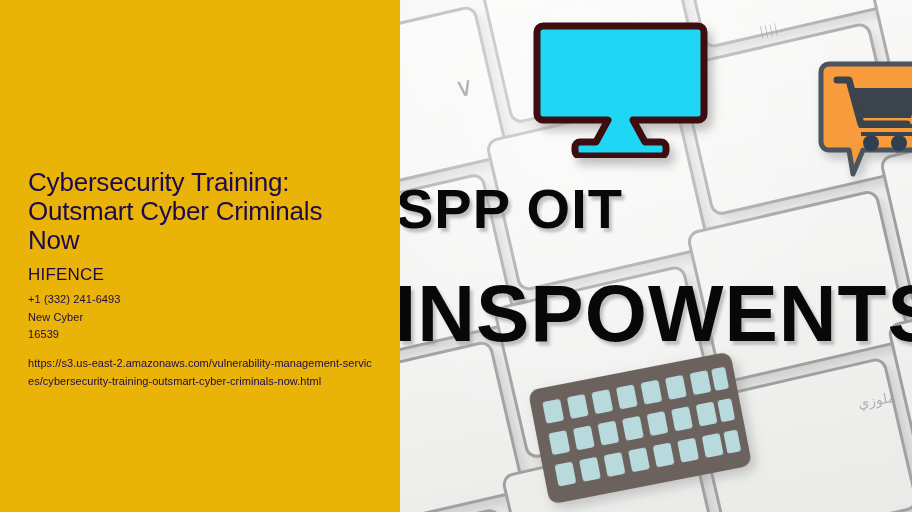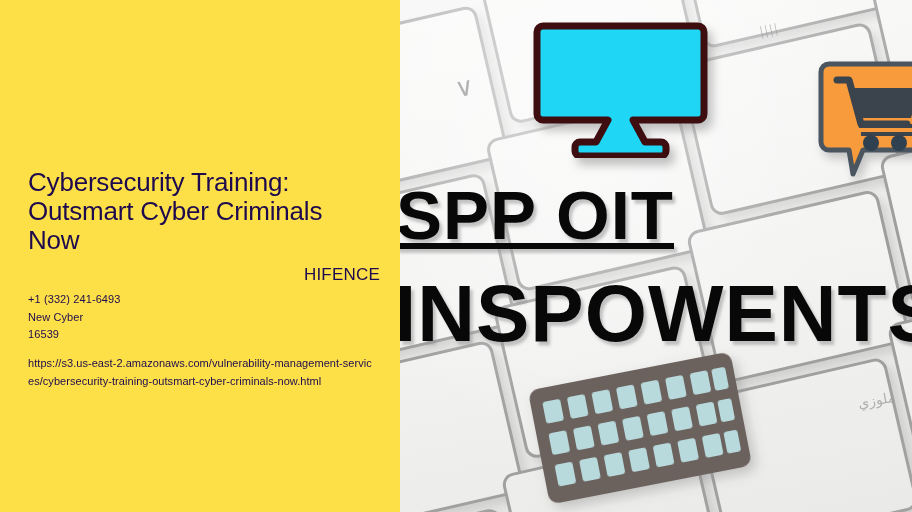--- a/index.html
+++ b/index.html
@@ -17,21 +17,21 @@
     height: 512px;
     display: flex;
     background: #ffb873;
   }
 
   
   #left-panel {
     position: relative;
     width: 400px;
     height: 512px;
-    background: #fde047;
+    background: #eab308;
     box-sizing: border-box;
     flex: 0 0 400px;
   }
 
   #text-block {
     position: absolute;
     left: 28px;
     top: 168px;
     width: 352px;
   }
@@ -45,21 +45,20 @@
     letter-spacing: -0.2px;
     max-width: 340px;
   }
 
   #company-name {
     font-size: 17px;
     line-height: 20px;
     color: #1d0a4e;
     margin: 0 0 6px 0;
     letter-spacing: 0.2px;
-    text-align: right;
   }
 
   .contact-line {
     font-size: 11px;
     line-height: 17.5px;
     color: #1d0a4e;
     margin: 0;
     letter-spacing: 0.1px;
   }
 
@@ -115,22 +114,21 @@
     font-weight: bold;
     font-family: "Liberation Sans", sans-serif;
     letter-spacing: 1px;
     text-shadow: 3px 4px 3px rgba(150,150,150,0.55);
     white-space: nowrap;
   }
 
   #art-word-1 {
     left: -4px;
     top: 176px;
-    font-size: 69px;
-    text-decoration: underline;
+    font-size: 56px;
   }
 
   #art-word-2 {
     left: -6px;
     top: 268px;
     font-size: 80px;
   }
 
   
   #monitor {

